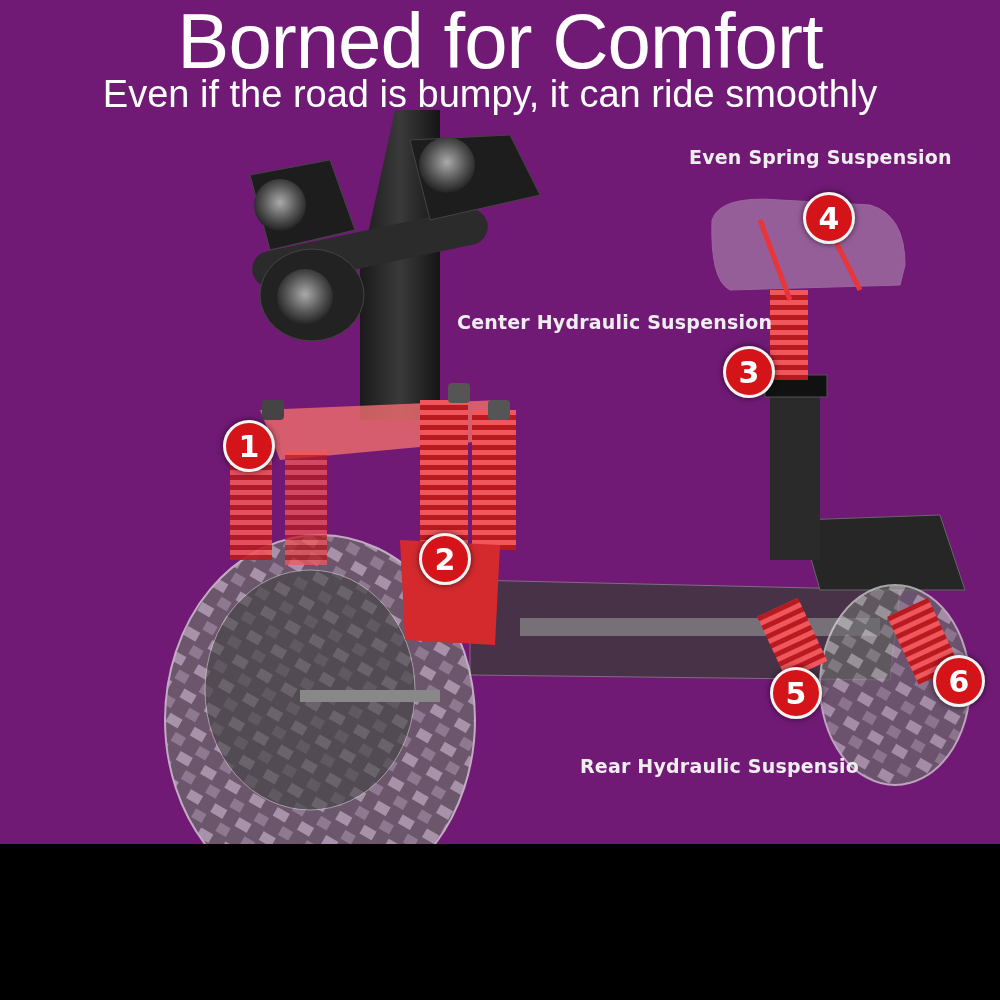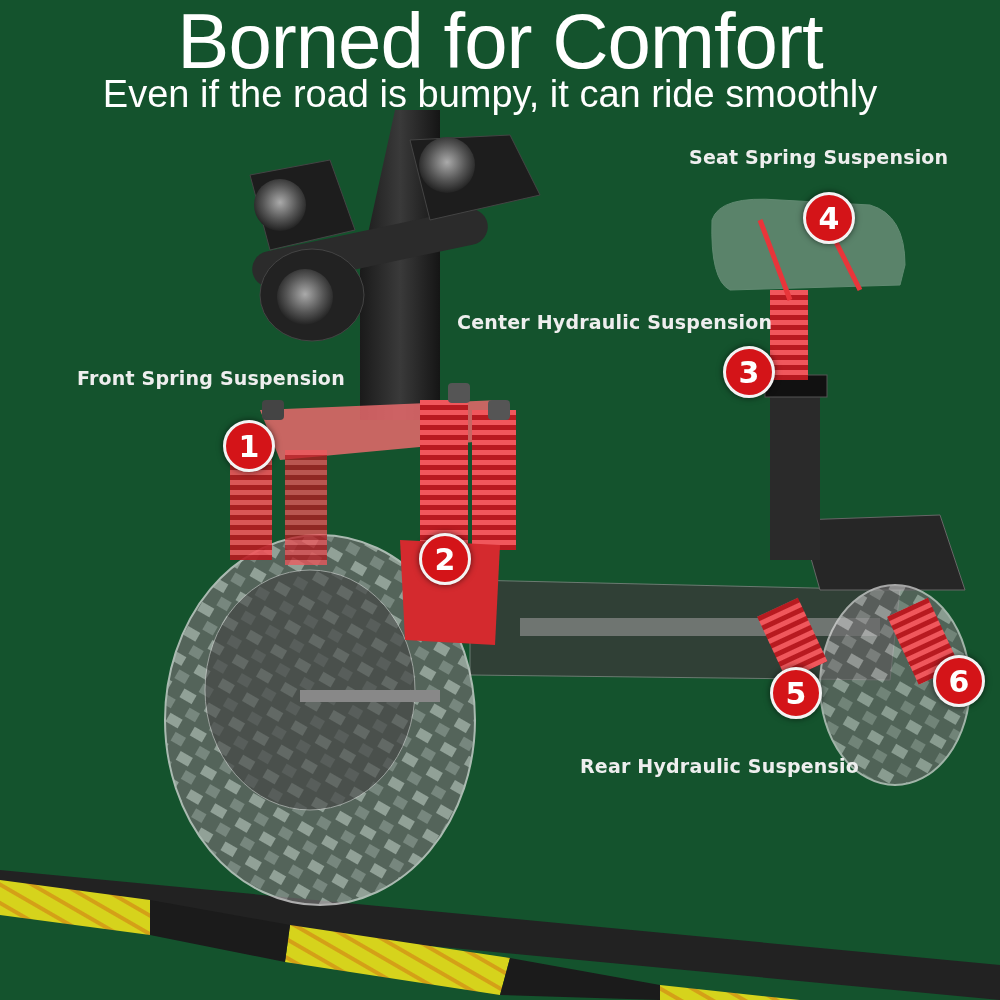--- a/index.html
+++ b/index.html
@@ -1,16 +1,16 @@
 <!DOCTYPE html>
 <html><head>
 <meta charset="utf-8">
 <style>
   html,body{margin:0;padding:0;background:#000;}
-  .stage{position:relative;width:1000px;height:1000px;background:#14532d;overflow:hidden;font-family:"DejaVu Sans",sans-serif;}
+  .stage{position:relative;width:1000px;height:844px;background:#701a75;overflow:hidden;font-family:"DejaVu Sans",sans-serif;}
   .title{position:absolute;left:0;width:1000px;top:-4px;text-align:center;color:#fff;font-size:78px;font-family:"Liberation Sans",sans-serif;letter-spacing:-1px;line-height:90px;}
   .subtitle{position:absolute;left:0;width:980px;top:72px;text-align:center;color:#fff;font-size:38px;font-family:"Liberation Sans",sans-serif;line-height:44px;}
   .label{position:absolute;color:#eee;font-family:"DejaVu Sans",sans-serif;font-weight:bold;font-size:19px;white-space:nowrap;letter-spacing:0.2px;}
   .badge{position:absolute;width:52px;height:52px;border-radius:50%;background:#d41418;border:3px solid #f3f3f3;box-sizing:border-box;color:#fff;font-family:"DejaVu Sans",sans-serif;font-weight:bold;font-size:30px;display:flex;align-items:center;justify-content:center;box-shadow:0 0 6px rgba(0,0,0,.6);}
   svg.art{position:absolute;left:0;top:0;}
 </style>
 </head>
 <body>
 
 <div class="stage">
@@ -103,23 +103,22 @@
 
     <g>
       <rect x="770" y="605" width="45" height="70" fill="url(#coil)" transform="rotate(-25 790 640)"></rect>
       <rect x="900" y="605" width="45" height="75" fill="url(#coil)" transform="rotate(-25 920 640)"></rect>
     </g>
   </svg>
 
   <div class="title">Borned for Comfort</div>
   <div class="subtitle">Even if the road is bumpy, it can ride smoothly</div>
 
-  <div class="label" style="left:689px;top:146px;">Seat Spring Suspension</div>
+  <div class="label" style="left:689px;top:146px;">Even Spring Suspension</div>
   <div class="label" style="left:437px;top:311px;margin-left:20px;">Center Hydraulic Suspension</div>
-  <div class="label" style="left:77px;top:367px;">Front Spring Suspension</div>
   <div class="label" style="left:580px;top:755px;">Rear Hydraulic Suspensio</div>
 
   <div class="badge" style="left:223px;top:420px;">1</div>
   <div class="badge" style="left:419px;top:533px;">2</div>
   <div class="badge" style="left:723px;top:346px;">3</div>
   <div class="badge" style="left:803px;top:192px;">4</div>
   <div class="badge" style="left:770px;top:667px;">5</div>
   <div class="badge" style="left:933px;top:655px;">6</div>
 </div>
 

